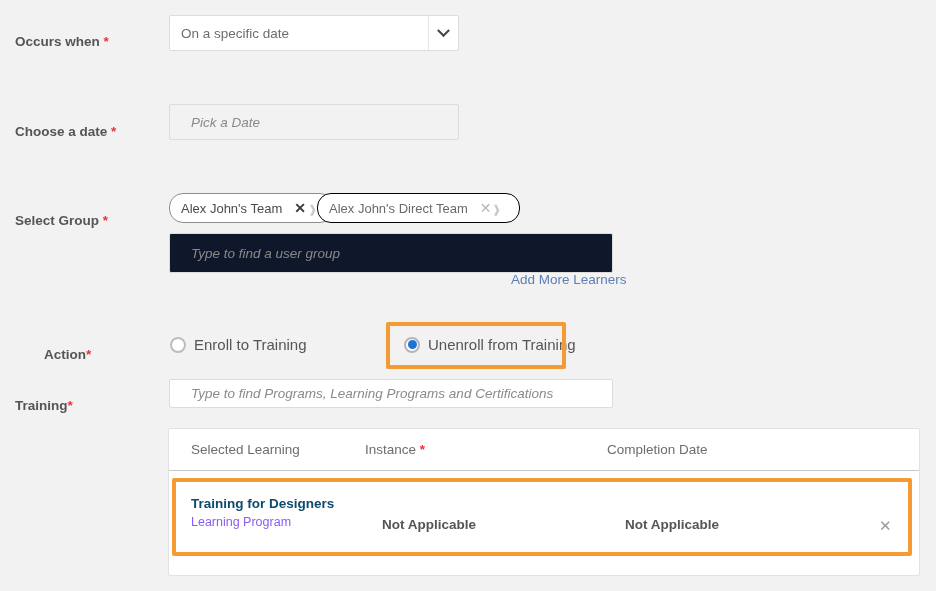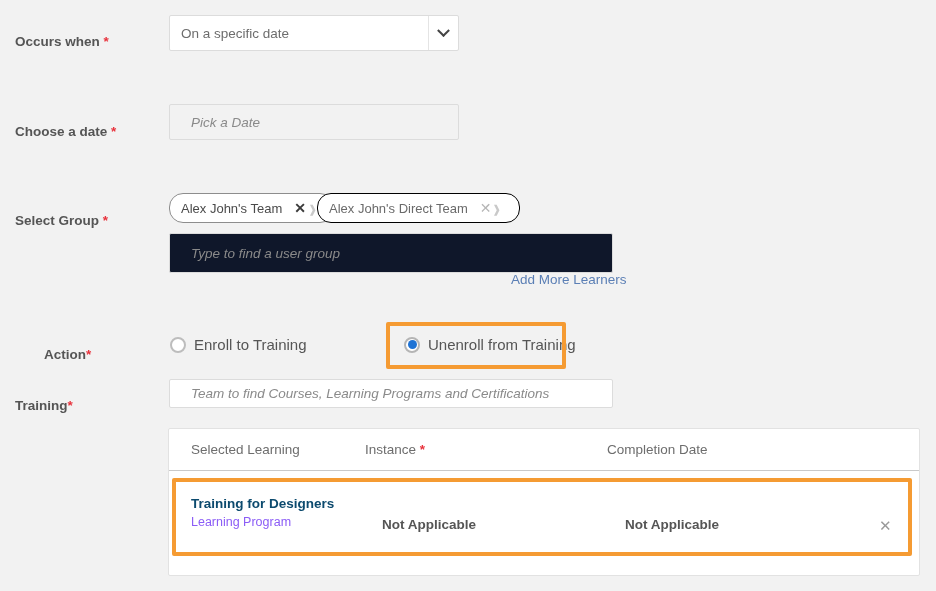--- a/index.html
+++ b/index.html
@@ -262,21 +262,21 @@
     </span>
   <span class="radio-label">Unenroll from Training</span>
 </div>
 
 <div class="annot" style="left:386px; top:322px; width:180px; height:47px;"></div>
 
 <div class="form-row" style="left:15px; top:398px;">
   <span class="field-label"><span>Training</span><span class="req">*</span></span>
 </div>
 <div class="input-box" style="left:169px; top:379px; width:444px; height:29px; background:#ffffff;">
-  <span class="ph">Team to find Courses, Learning Programs and Certifications</span>
+  <span class="ph">Type to find Programs, Learning Programs and Certifications</span>
 </div>
 
 <div class="panel">
   <div class="table-head">
     <span class="th" style="left:22px;"><span>Selected Learning</span><span class="req"></span></span>
     <span class="th" style="left:196px;"><span>Instance </span><span class="req">*</span></span>
     <span class="th" style="left:438px;"><span>Completion Date</span><span class="req"></span></span>
   </div>
 
   <div>

